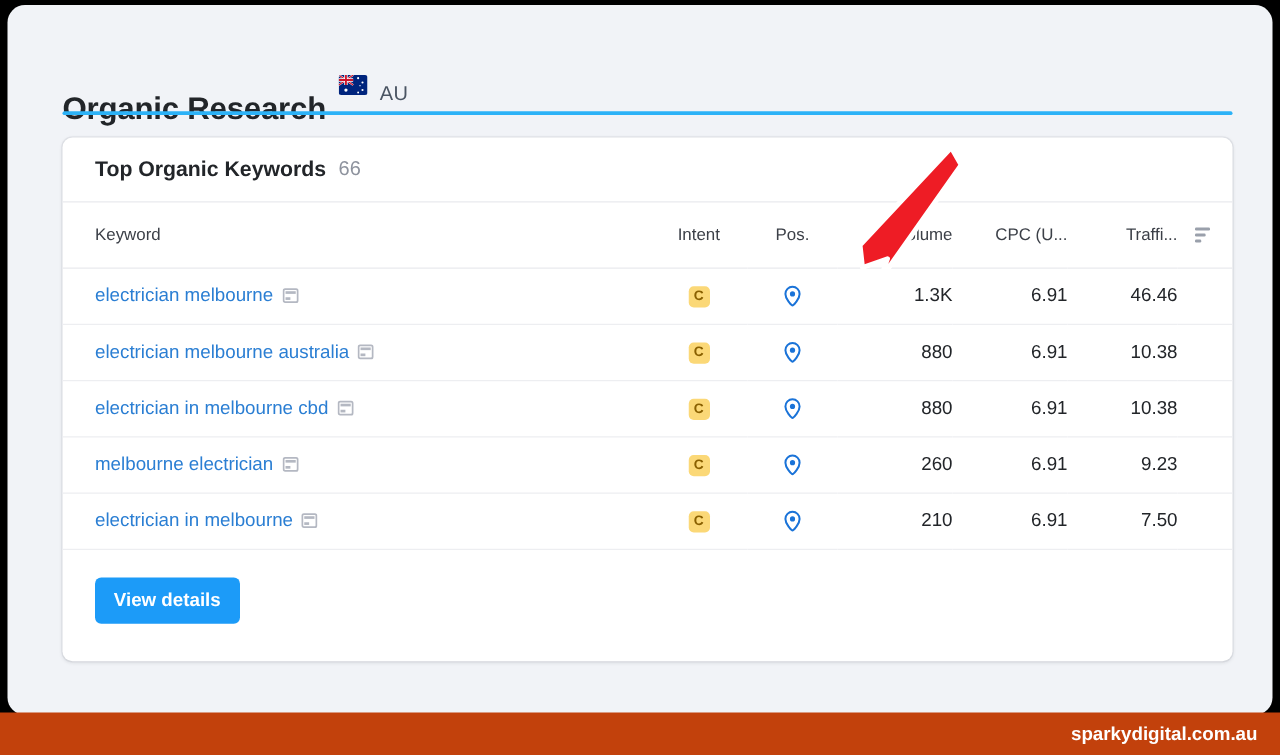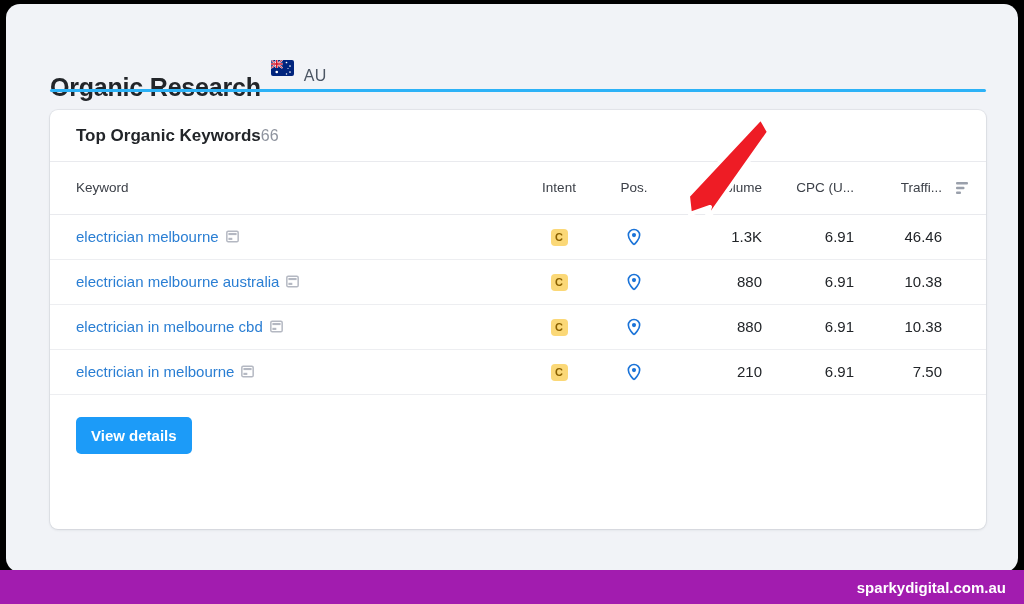--- a/index.html
+++ b/index.html
@@ -81,20 +81,21 @@
     border-radius: 8px;
     box-shadow: 0 1px 3px rgba(18,25,40,0.10), 0 0 0 1px rgba(18,25,40,0.05);
     overflow: hidden;
   }
 
   .card-head {
     height: 52px;
     display: flex;
     align-items: center;
     padding: 0 26px;
+    gap: 10px;
     border-bottom: 1px solid #e9eaee;
   }
   .card-title {
     font-size: 17px;
     font-weight: bold;
     color: #222529;
   }
   .card-count {
     font-size: 16px;
     color: #8e939e;
@@ -202,21 +203,21 @@
     pointer-events: none;
   }
 
   
   .bottom-bar {
     position: absolute;
     left: 0;
     bottom: 0;
     width: 1024px;
     height: 34px;
-    background: #a21caf;
+    background: #c2410c;
     display: flex;
     align-items: center;
     justify-content: flex-end;
     padding-right: 18px;
   }
   .watermark {
     color: #ffffff;
     font-size: 15px;
     font-weight: bold;
   }
@@ -338,20 +339,41 @@
                   <circle cx="10" cy="7.9" r="2.3" fill="#1a73d8"></circle>
                 </svg></td>
               <td class="col-volume">880</td>
               <td class="col-cpc">6.91</td>
               <td class="col-traffic">10.38</td>
               <td class="col-sort"></td>
             </tr>
             <tr>
               <td class="col-keyword">
                 <span class="kw-cell">
+                  <a class="kw-link">melbourne electrician</a>
+                  <svg class="serp-icon" viewBox="0 0 14 14">
+                    <rect x="0.9" y="1.4" width="12.2" height="11.2" rx="1.4" fill="none" stroke="#b4b8c2" stroke-width="1.6"></rect>
+                    <rect x="2.6" y="3.2" width="8.8" height="2.3" fill="#b4b8c2"></rect>
+                    <rect x="2.6" y="8.4" width="4.2" height="2.3" fill="#b4b8c2"></rect>
+                  </svg>
+                </span>
+              </td>
+              <td class="col-intent"><span class="intent-badge">C</span></td>
+              <td class="col-pos"><svg class="pin-icon" viewBox="0 0 20 20">
+                  <path d="M10 1.6c-3.5 0-6.3 2.8-6.3 6.3 0 4.6 5.3 9.7 5.6 9.9a1 1 0 0 0 1.4 0c.3-.2 5.6-5.3 5.6-9.9 0-3.5-2.8-6.3-6.3-6.3z" fill="none" stroke="#1a73d8" stroke-width="1.8"></path>
+                  <circle cx="10" cy="7.9" r="2.3" fill="#1a73d8"></circle>
+                </svg></td>
+              <td class="col-volume">260</td>
+              <td class="col-cpc">6.91</td>
+              <td class="col-traffic">9.23</td>
+              <td class="col-sort"></td>
+            </tr>
+            <tr>
+              <td class="col-keyword">
+                <span class="kw-cell">
                   <a class="kw-link">electrician in melbourne</a>
                   <svg class="serp-icon" viewBox="0 0 14 14">
                     <rect x="0.9" y="1.4" width="12.2" height="11.2" rx="1.4" fill="none" stroke="#b4b8c2" stroke-width="1.6"></rect>
                     <rect x="2.6" y="3.2" width="8.8" height="2.3" fill="#b4b8c2"></rect>
                     <rect x="2.6" y="8.4" width="4.2" height="2.3" fill="#b4b8c2"></rect>
                   </svg>
                 </span>
               </td>
               <td class="col-intent"><span class="intent-badge">C</span></td>
               <td class="col-pos"><svg class="pin-icon" viewBox="0 0 20 20">

